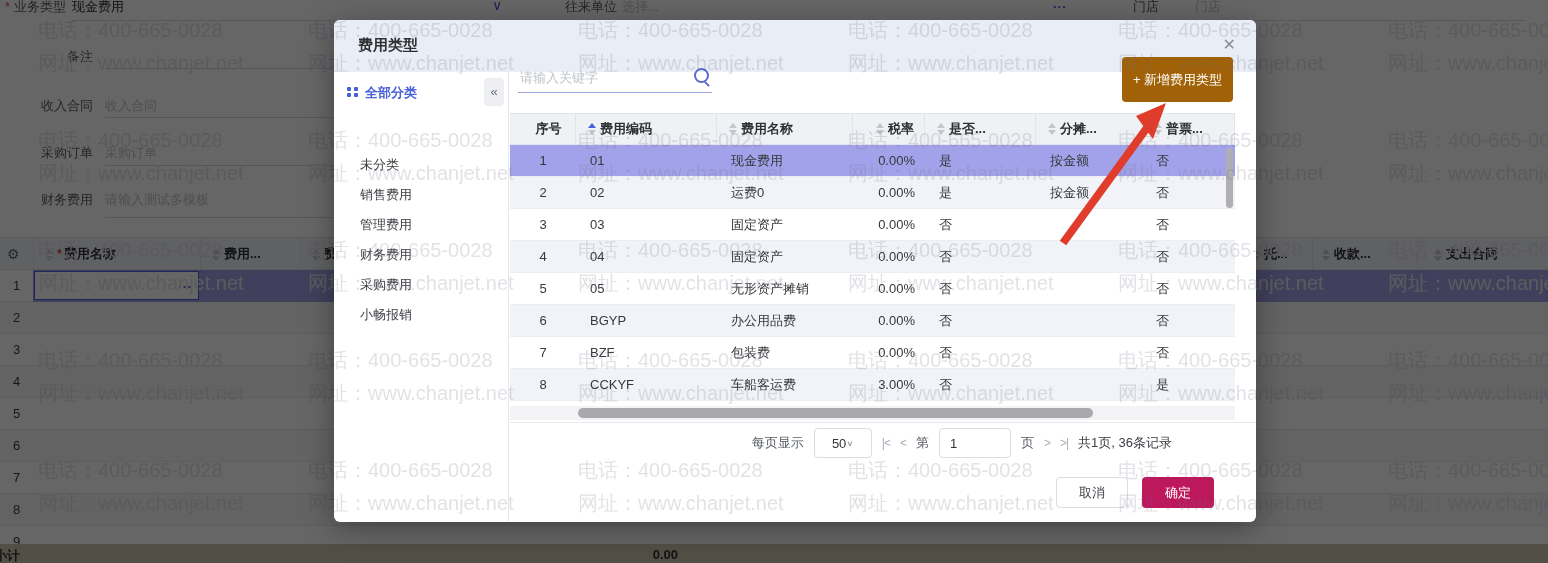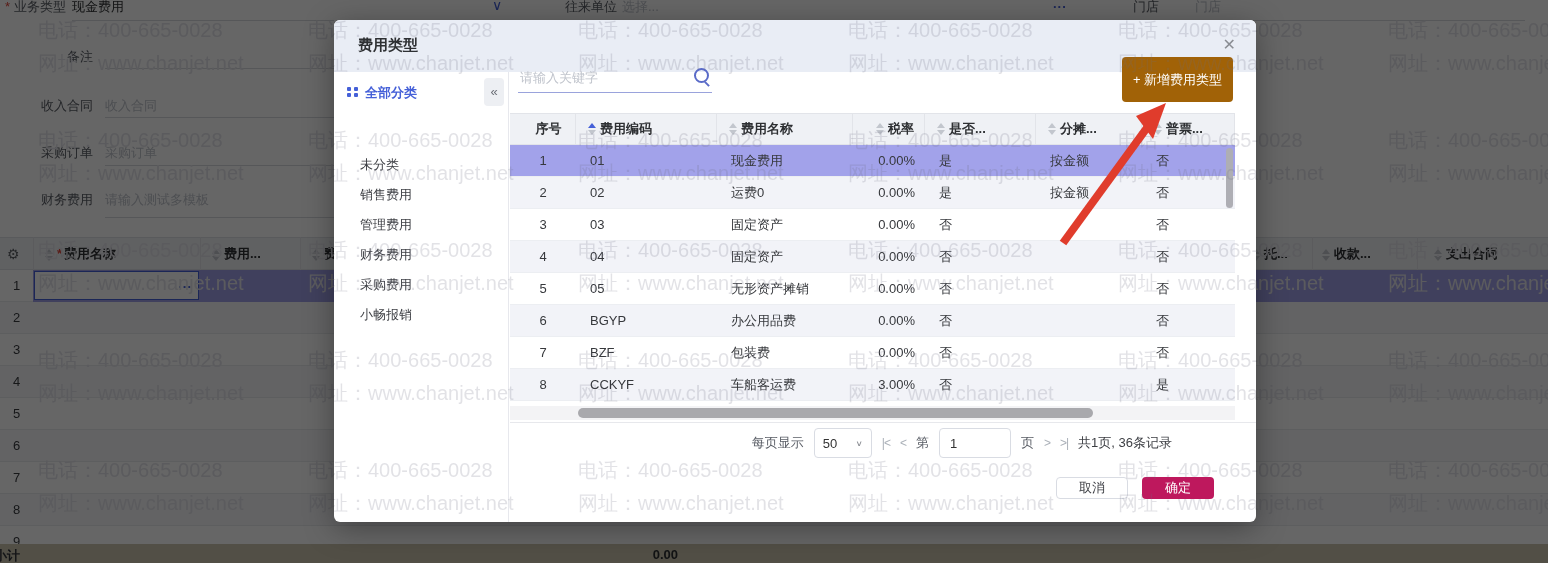--- a/index.html
+++ b/index.html
@@ -77,26 +77,26 @@
   .mt-td{display:flex;align-items:center;padding-left:14px;box-sizing:border-box;color:#36383c;white-space:nowrap;overflow:hidden;}
   .mt-td.center{justify-content:center;padding-left:0;}
   .mt-td.right{justify-content:flex-end;padding-right:10px;padding-left:0;}
   #v-scroll{position:absolute;left:892px;top:128px;width:7px;height:60px;background:#aeaeb4;border-radius:4px;}
   #h-scroll{position:absolute;left:176px;top:386px;width:725px;height:14px;background:#f3f3f5;}
   #h-thumb{position:absolute;left:68px;top:2px;width:515px;height:10px;background:#a9a9ad;border-radius:5px;cursor:grab;}
   #m-divider{position:absolute;left:176px;top:402px;width:746px;height:1px;background:#e7e8ec;}
   
   #m-pager{position:absolute;right:84px;top:407px;height:32px;display:flex;align-items:center;gap:10px;color:#5a5e66;}
   .pg-box{height:30px;border:1px solid #d9dce3;border-radius:4px;background:#fff;display:flex;align-items:center;box-sizing:border-box;}
-  #pg-size{width:58px;padding:0 8px;justify-content:space-between;cursor:pointer;color:#333;}
+  #pg-size{width:58px;padding:0 8px;justify-content:center;cursor:pointer;color:#333;}
   #pg-size .chev{font-size:10px;color:#8a8d93;transform:scaleY(.8);}
   #pg-input{width:72px;padding-left:10px;color:#333;}
   .pg-ic{color:#aab0b8;font-size:12px;letter-spacing:-1px;cursor:pointer;}
   
-  .m-btn{position:absolute;top:457px;width:72px;height:22px;border-radius:4px;font-size:13px;cursor:pointer;box-sizing:border-box;}
+  .m-btn{position:absolute;top:457px;width:72px;height:31px;border-radius:4px;font-size:13px;cursor:pointer;box-sizing:border-box;}
   #btn-cancel{right:128px;background:#fff;border:1px solid #d9dce3;color:#3c3e43;}
   #btn-ok{right:42px;background:#be185d;border:none;color:#fff;}
   
   #arrow{position:absolute;inset:0;pointer-events:none;}
 </style>
 </head>
 <body>
 
 <div id="bg">
 

